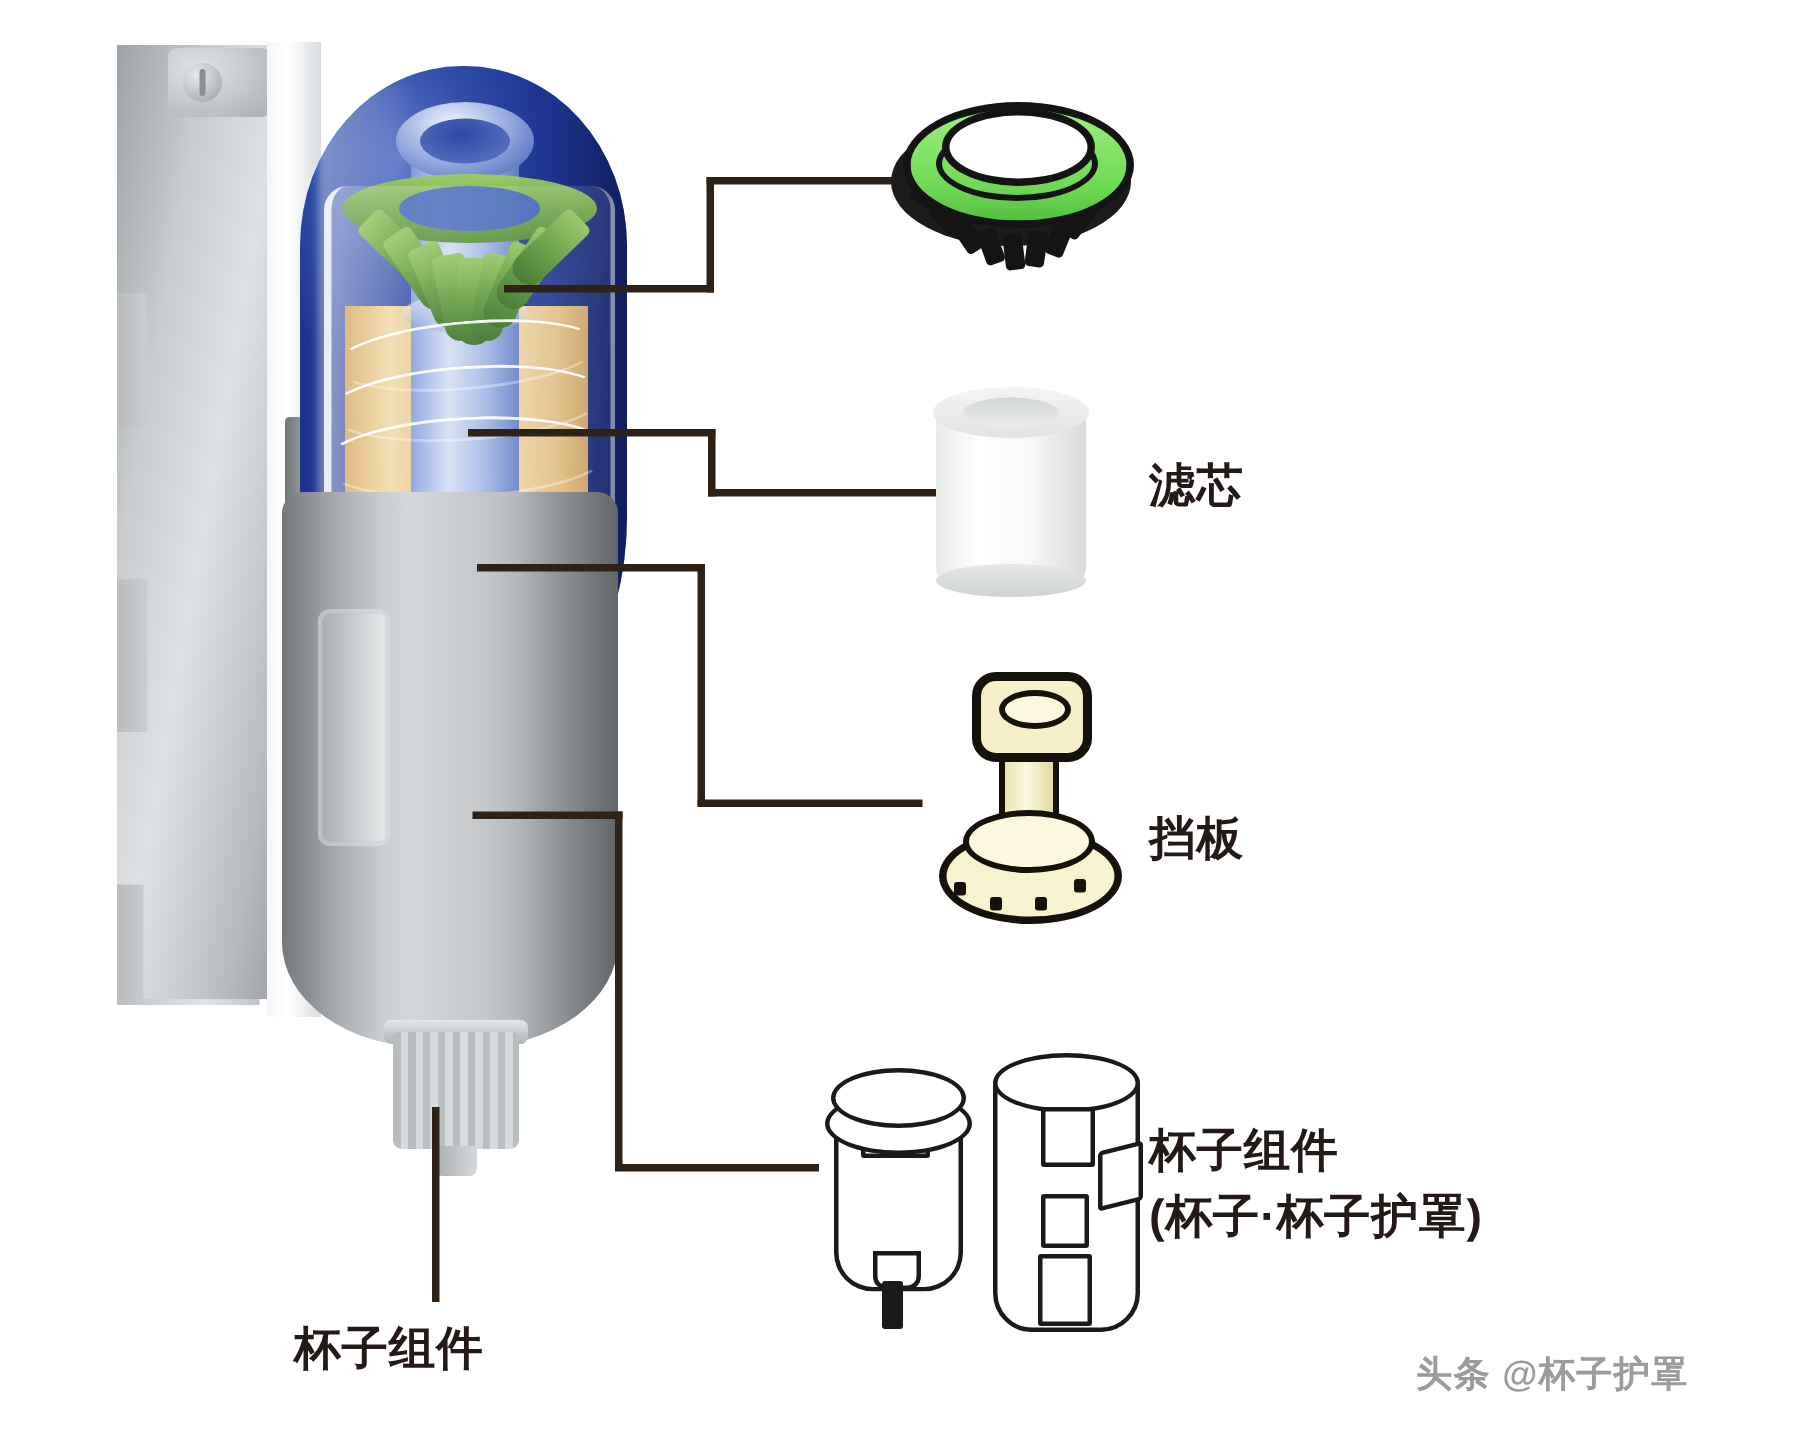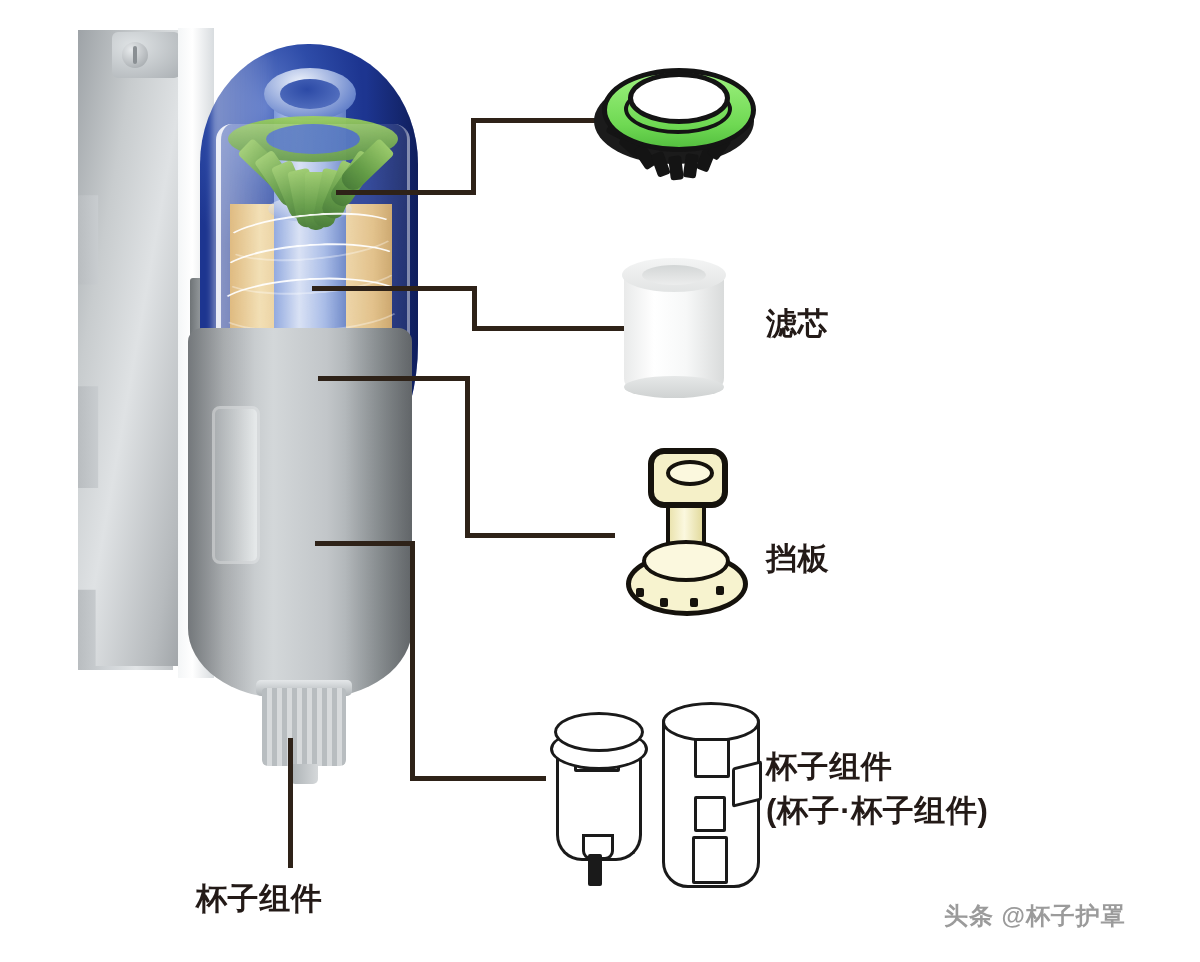--- a/index.html
+++ b/index.html
@@ -332,19 +332,19 @@
   <div class="abs" id="guard">
     <div class="gd-body"></div>
     <div class="gd-top"></div>
     <div class="gd-slot" style="left:36px;top:36px;width:30px;height:34px;"></div>
     <div class="gd-slot" style="left:36px;top:94px;width:26px;height:30px;"></div>
     <div class="gd-slot" style="left:34px;top:134px;width:30px;height:42px;"></div>
     <div class="gd-latch"></div>
   </div>
 
   <div class="abs lbl label-cn" style="left:766px;top:748px;">杯子组件</div>
-  <div class="abs lbl label-cn" style="left:766px;top:792px;">(杯子·杯子组件)</div>
+  <div class="abs lbl label-cn" style="left:766px;top:792px;">(杯子·杯子护罩)</div>
 
   <div class="abs lbl label-cn" style="left:196px;top:880px;">杯子组件</div>
 
   <div class="abs watermark" style="left:944px;top:900px;">头条 @杯子护罩</div>
 
 </div>
 
 </body></html>

